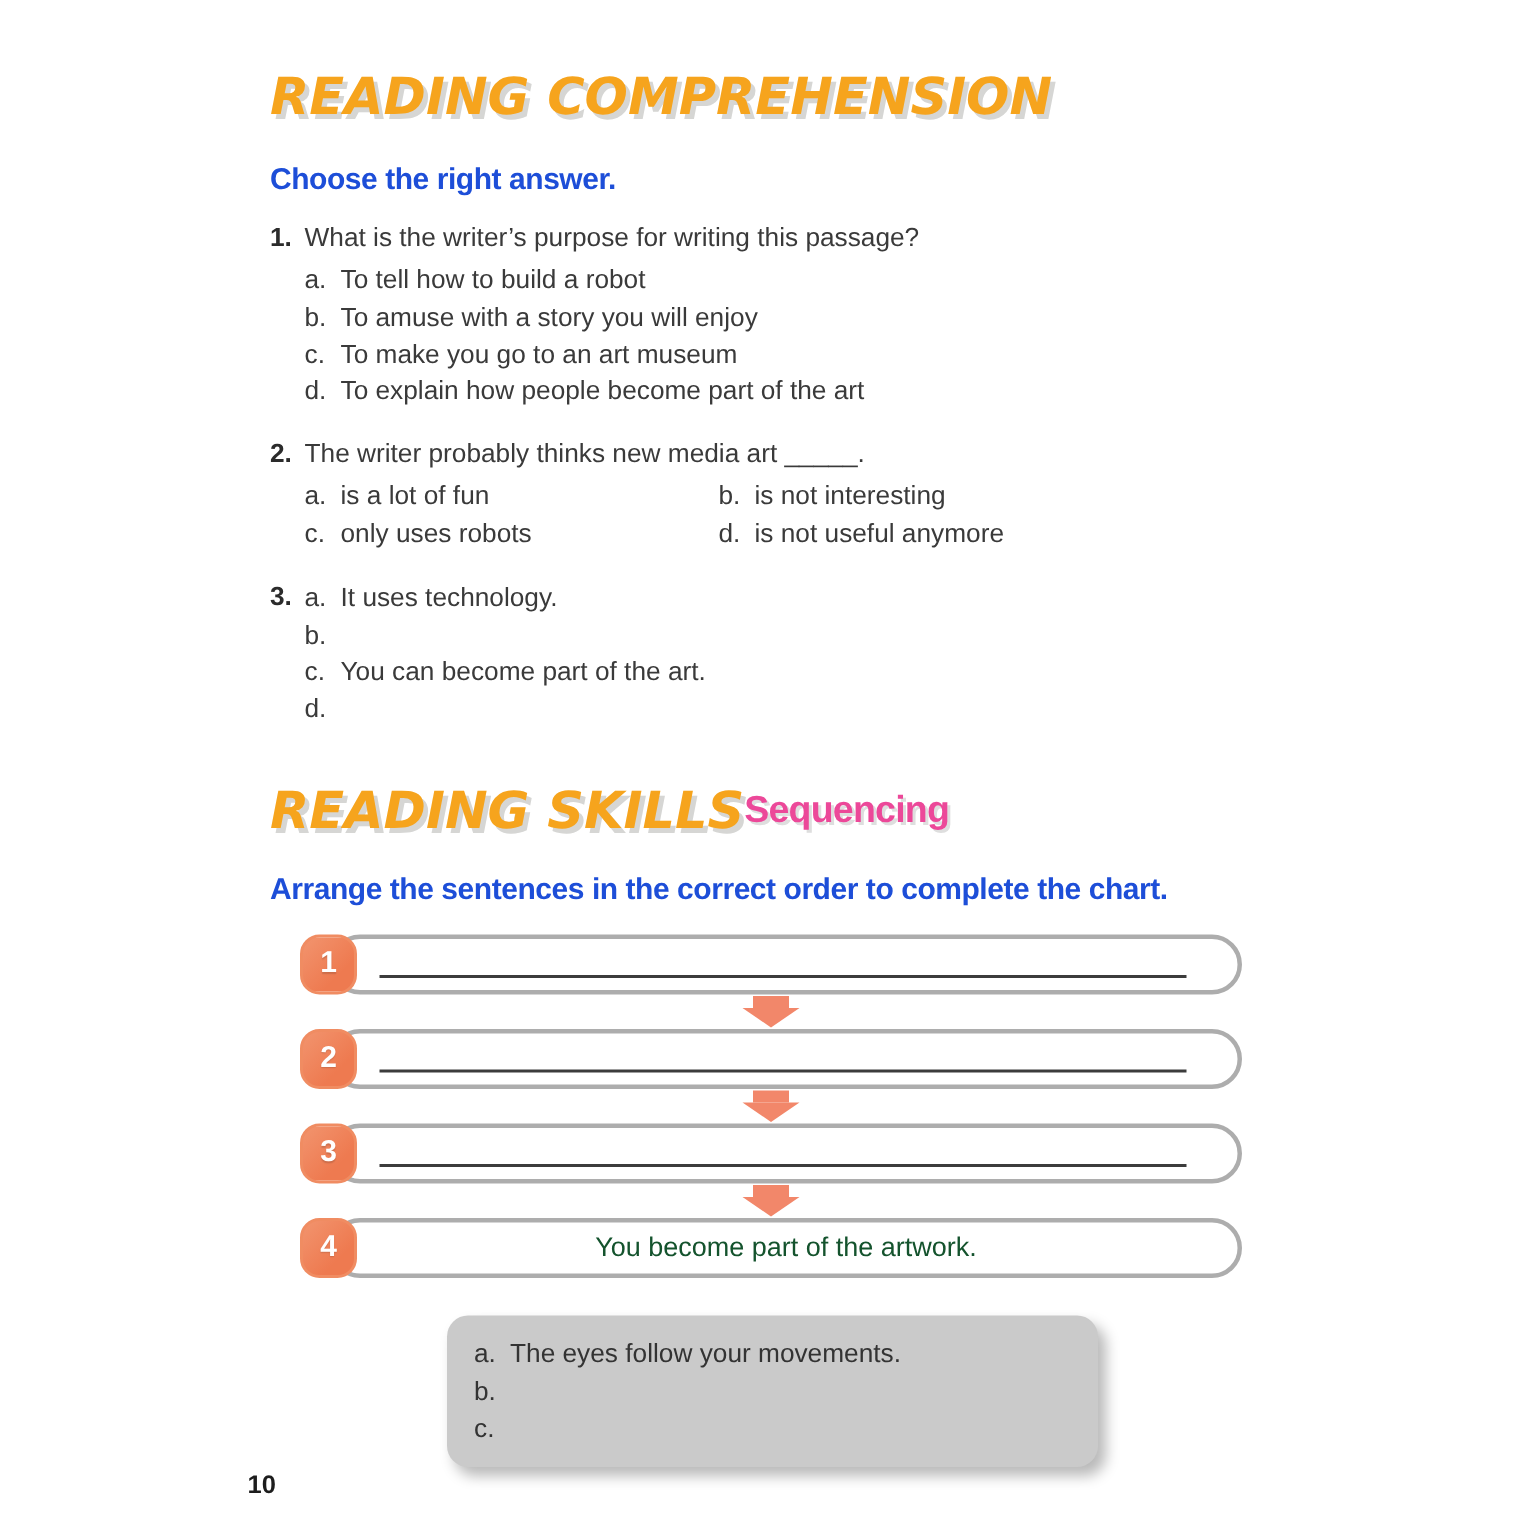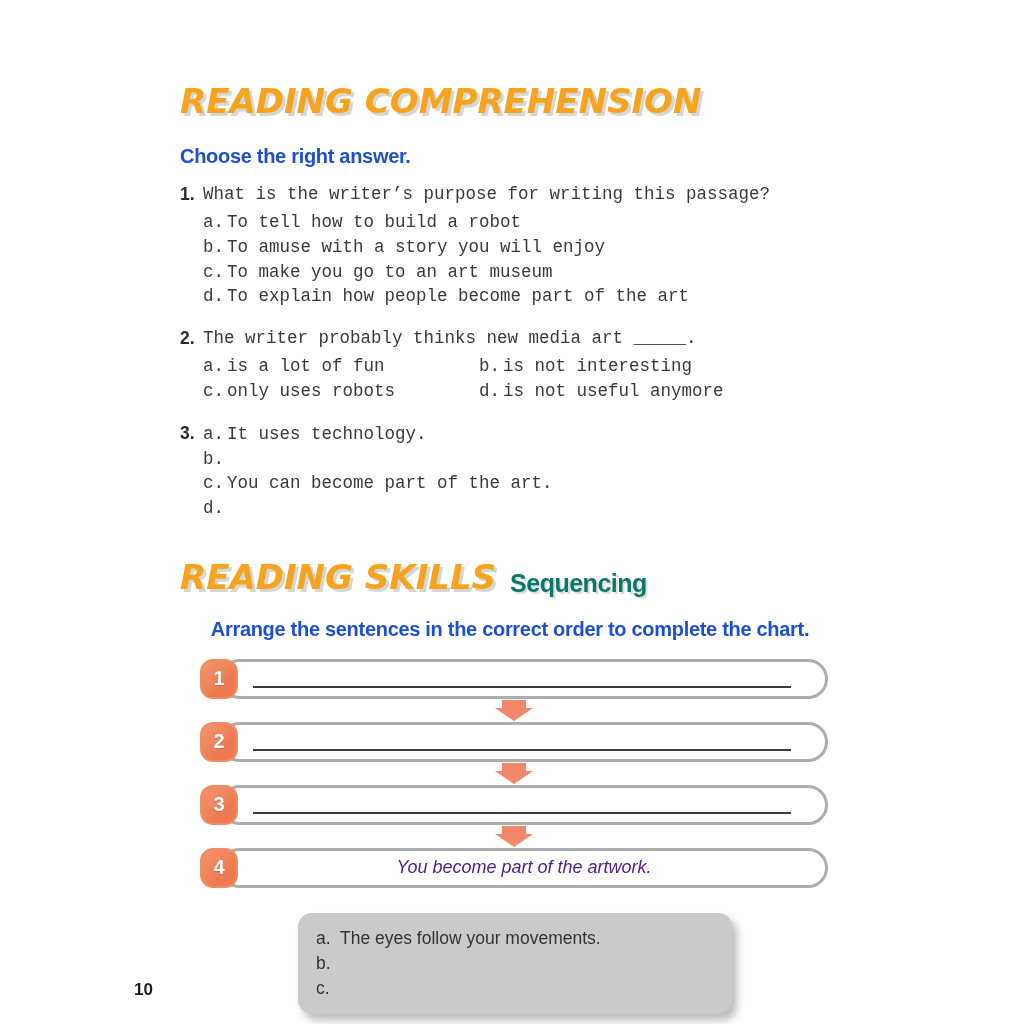--- a/index.html
+++ b/index.html
@@ -11,46 +11,46 @@
   
   .display-title {
     font-family:"DejaVu Sans", sans-serif;
     font-weight:bold; font-style:italic;
     font-size:34px; letter-spacing:0px;
     color:#F6A41D;
     text-shadow:3px 3px 0 #d6d6d4;
     line-height:42px;
     white-space:nowrap;
   }
-  .title-row { display:flex; align-items:flex-end; gap:14px; }
+  .title-row { display:flex; align-items:center; }
   .section-subtitle {
-    font-size:25px; font-weight:bold; font-style:normal; color:#0f766e;
+    font-size:25px; font-weight:bold; font-style:normal; color:#ec4899;
     text-shadow:2px 2px 0 #dedede; letter-spacing:-0.5px;
   }
   .instruction {
     font-size:20px; font-weight:bold; color:#1d4ed8; letter-spacing:-0.3px;
     line-height:23px;
   }
-  #rc-title { margin-bottom:23px;margin-top:36px; }
+  #rc-title { margin-bottom:23px; }
   #rc-instruction { margin-bottom:15px; }
 
   
   .question { display:flex; font-size:17.5px; color:#3a3a3a; }
   .question + .question { margin-top:18px; }
   .q-num { width:23px; font-weight:bold; line-height:22px; flex:none; color:#2b2b2b; }
-  .q-body { flex:1;font-family:Liberation Mono, monospace; }
+  .q-body { flex:1; }
   .q-text { line-height:22px; margin-bottom:5px; }
   .opt { display:flex; line-height:24.8px; }
   .opt-letter { width:24px; flex:none; }
   .opts-grid { display:grid; grid-template-columns:276px 1fr; }
   .opts-grid .opt { line-height:24.8px; }
 
   
   #rs-title-row { margin-top:35px; margin-bottom:20px; }
-  #rs-instruction { margin-bottom:18px;text-align:center; }
+  #rs-instruction { margin-bottom:18px; }
 
   
   .chart { margin-left:20px; width:628px; }
   .chart-row { position:relative; height:40px; }
   .seq-box {
     position:absolute; left:20px; right:0; top:0; bottom:0;
     background:#fff; border:3px solid #adadad; border-radius:21px;
     display:flex; align-items:center; justify-content:center;
   }
   .seq-badge {
@@ -58,37 +58,37 @@
     background:linear-gradient(135deg,#f2946e 0%, #ee7a50 70%);
     border:2px solid #f08c62; border-radius:13px;
     display:flex; align-items:center; justify-content:center;
     color:#fff; font-size:20px; font-weight:bold;
     text-shadow:0 1px 1px rgba(0,0,0,0.15);
   }
   .blank-line {
     position:absolute; left:30px; right:34px; bottom:8px;
     border-bottom:2px solid #3c3c3c;
   }
-  .seq-text { font-size:18px; color:#4c1d95;font-style:italic; }
+  .seq-text { font-size:18px; color:#14532d; }
   .arrow { height:23px; display:flex; flex-direction:column; align-items:center; justify-content:center; }
   .arrow-stem { width:24px; height:8px; background:#F2876A; }
   .arrow-head { width:0; height:0; border-left:19px solid transparent; border-right:19px solid transparent; border-top:13px solid #F2876A; }
 
   
   .answer-bank {
     margin-left:118px; margin-top:25px; width:434px;
     background:#cacaca; border-radius:14px;
     box-shadow:5px 6px 9px rgba(0,0,0,0.28);
     padding:13px 16px 13px 18px;
     font-size:17.5px; color:#333;
   }
   .answer-bank .opt { line-height:25px; }
 
   .page-number {
-    position:absolute; left:134px; top:980px;
+    position:absolute; left:165px; top:980px;
     font-size:17px; font-weight:bold; color:#1d1d1d;
   }
 </style>
 </head>
 <body>
 
 <div class="content">
 
   <div id="rc-title" class="display-title">READING COMPREHENSION</div>
 

